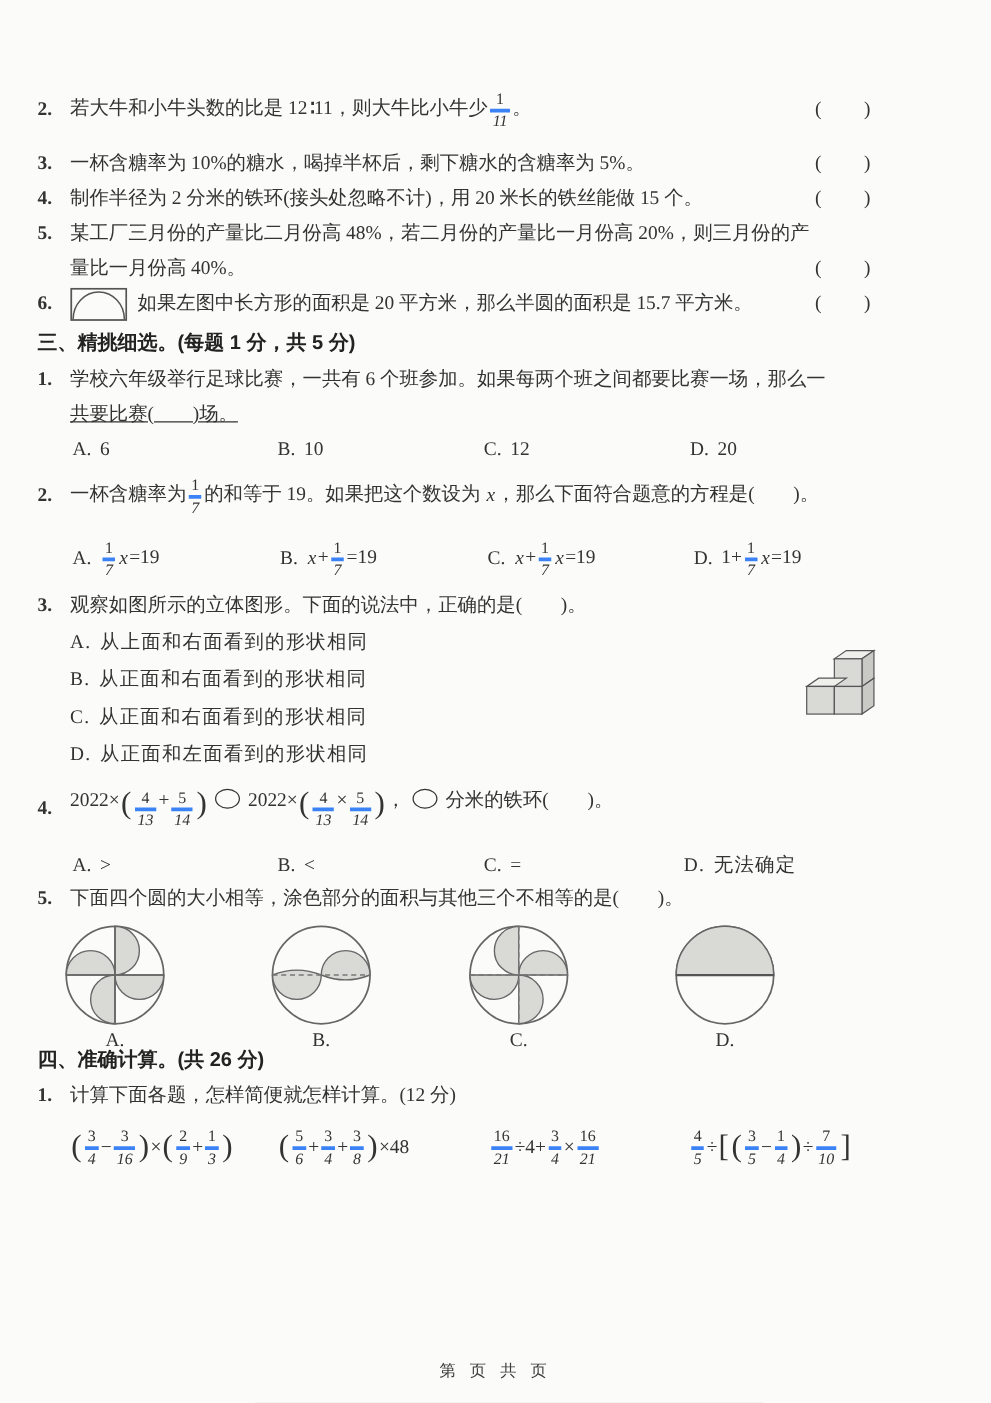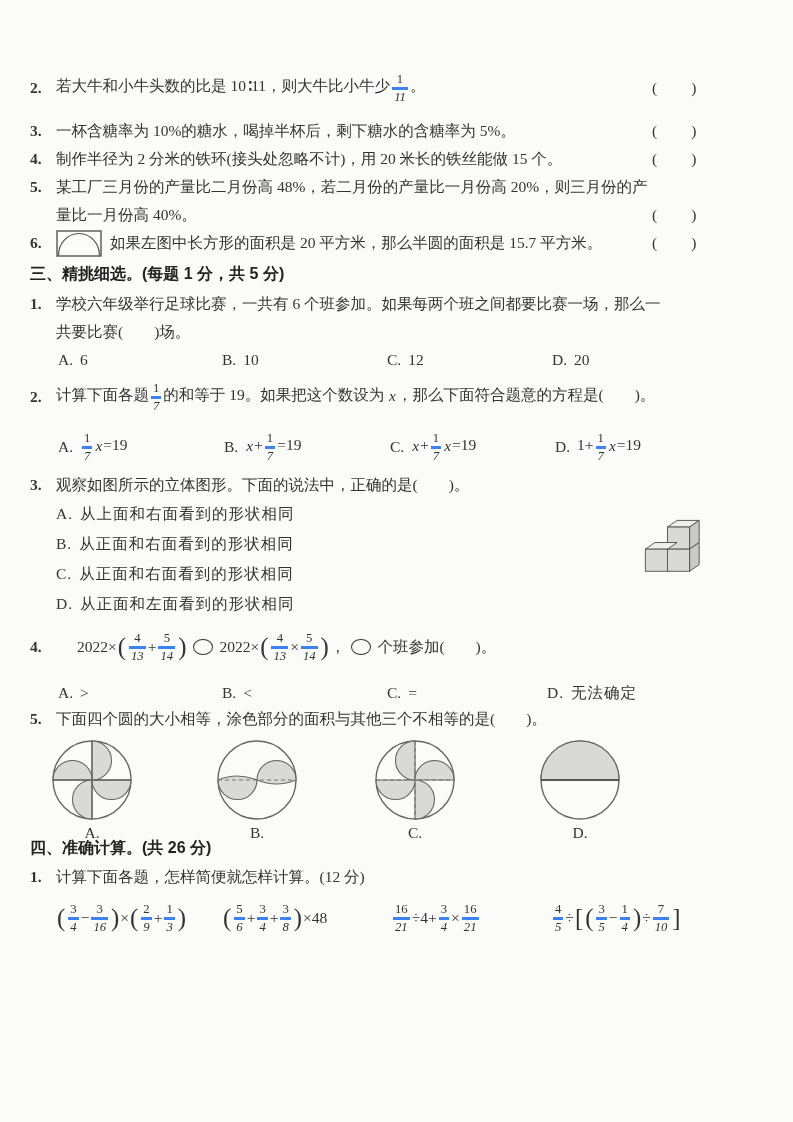--- a/index.html
+++ b/index.html
@@ -51,21 +51,21 @@
   }
   svg{display:block;}
 </style>
 </head>
 <body>
 
 <div class="page">
 
   <div class="row" style="top:64px;height:48px;">
     <span class="qno">2.</span>
-    <span class="mline"><span class="mtext">若大牛和小牛头数的比是 10∶11，则大牛比小牛少</span><span class="frac">
+    <span class="mline"><span class="mtext">若大牛和小牛头数的比是 12∶11，则大牛比小牛少</span><span class="frac">
           <span class="num">1</span>
           <span class="den">11</span>
         </span><span class="mtext">。</span></span>
     <span class="bracket">(　　)</span>
   </div>
 
   <div class="row" style="top:120px;height:22px;">
     <span class="qno">3.</span>
     <span>一杯含糖率为 10%的糖水，喝掉半杯后，剩下糖水的含糖率为 5%。</span>
     <span class="bracket">(　　)</span>
@@ -98,21 +98,21 @@
     <span>如果左图中长方形的面积是 20 平方米，那么半圆的面积是 15.7 平方米。</span>
     <span class="bracket">(　　)</span>
   </div>
 
   <div class="heading" style="top:264px;">三、精挑细选。(每题 1 分，共 5 分)</div>
 
   <div class="row" style="top:293px;height:22px;">
     <span class="qno">1.</span>
     <span>学校六年级举行足球比赛，一共有 6 个班参加。如果每两个班之间都要比赛一场，那么一</span>
   </div>
-  <div class="row" style="top:321px;height:22px;">
+  <div class="row" style="top:321px;height:22px;text-decoration:underline;">
     <span class="indent"></span>
     <span>共要比赛(　　)场。</span>
   </div>
   <div class="row" style="top:349px;height:22px;">
     <span class="opt" style="left:28px;">
         <span class="lab">A.</span>
         <span>6</span>
       </span>
     <span class="opt" style="left:192px;">
         <span class="lab">B.</span>
@@ -123,21 +123,21 @@
         <span>12</span>
       </span>
     <span class="opt" style="left:522px;">
         <span class="lab">D.</span>
         <span>20</span>
       </span>
   </div>
 
   <div class="row" style="top:376px;height:42px;">
     <span class="qno">2.</span>
-    <span><span class="mtext">计算下面各题</span><span class="frac">
+    <span><span class="mtext">一杯含糖率为</span><span class="frac">
           <span class="num">1</span>
           <span class="den">7</span>
         </span><span class="mtext">的和等于 19。如果把这个数设为 </span><span class="mvar">x</span><span class="mtext">，那么下面符合题意的方程是(　　)。</span></span>
   </div>
   <div class="row" style="top:424px;height:46px;">
     <span class="opt" style="left:28px;">
         <span class="lab">A.</span>
         <span><span class="frac">
             <span class="num">1</span>
             <span class="den">7</span>
@@ -202,21 +202,21 @@
 
       <polygon points="70,62 83,53 83,83 70,92" fill="#c9c9c6" stroke="#555" stroke-width="1.3"></polygon>
 
       <rect x="10" y="62" width="30" height="30" stroke="#555" stroke-width="1.3" fill="#d9d9d6"></rect>
       <rect x="40" y="62" width="30" height="30" stroke="#555" stroke-width="1.3" fill="#d9d9d6"></rect>
     </svg>
   </div>
 
   <div class="row" style="top:624px;height:46px;">
     <span class="qno">4.</span>
-    <span style="display:inline-flex;align-items:center;margin-left:21px;">
+    <span style="display:inline-flex;align-items:flex-start;">
         <span class="mtext">2022×</span>
         <span class="bigp">(</span>
         <span class="frac">
           <span class="num">4</span>
           <span class="den">13</span>
         </span>
         <span class="mtext">+</span>
         <span class="frac">
           <span class="num">5</span>
           <span class="den">14</span>
@@ -230,21 +230,21 @@
           <span class="den">13</span>
         </span>
         <span class="mtext">×</span>
         <span class="frac">
           <span class="num">5</span>
           <span class="den">14</span>
         </span>
         <span class="bigp">)</span>
         <span class="mtext">，</span>
         <span class="mcirc"></span>
-        <span class="mtext">个班参加(　　)。</span>
+        <span class="mtext">分米的铁环(　　)。</span>
       </span>
   </div>
   <div class="row" style="top:682px;height:22px;">
     <span class="opt" style="left:28px;">
         <span class="lab">A.</span>
         <span>&gt;</span>
       </span>
     <span class="opt" style="left:192px;">
         <span class="lab">B.</span>
         <span>&lt;</span>
@@ -390,14 +390,15 @@
         <span class="bigp">)</span>
         <span class="mtext">÷</span>
         <span class="frac">
           <span class="num">7</span>
           <span class="den">10</span>
         </span>
         <span class="bigp">]</span>
       </span>
   </div>
 
+  <div class="footer">第 页 共 页</div>
 
 </div>
 
 </body></html>

